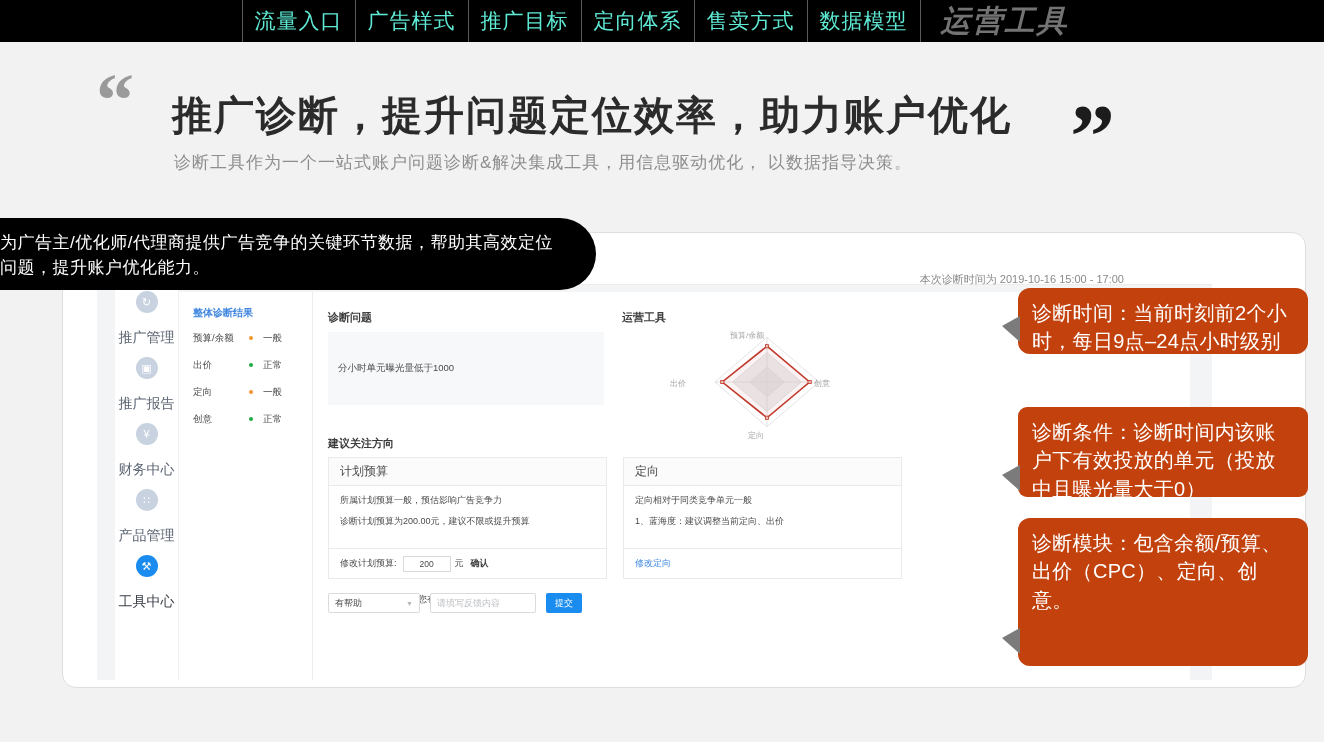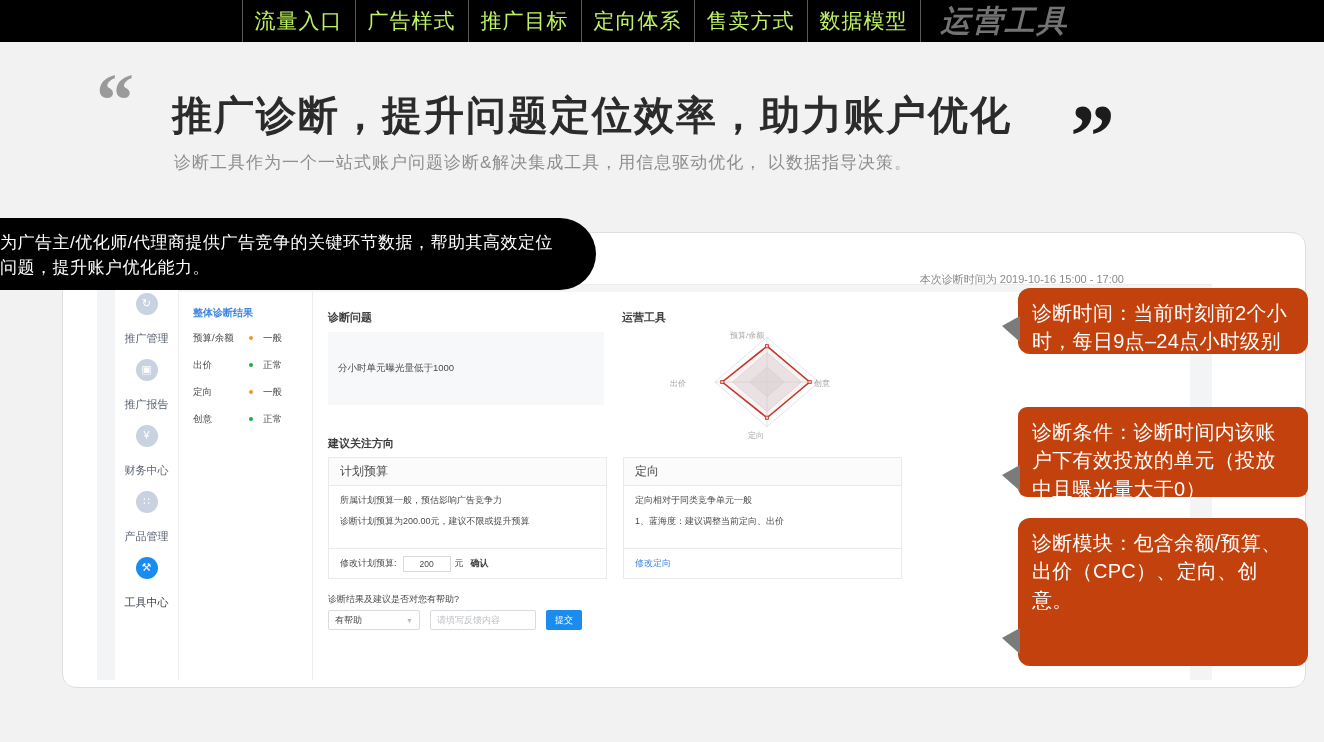--- a/index.html
+++ b/index.html
@@ -14,21 +14,21 @@
   }
 
   
   .topnav{
     position:absolute;left:0;top:0;width:1324px;height:42px;
     background:#000;
     display:flex;align-items:center;justify-content:center;
   }
   .topnav-inner{display:flex;align-items:stretch;height:42px;}
   .nav-tab{
-    color:#bef264;
+    color:#5eead4;
     font-size:21px;
     padding:0 12px;
     display:flex;align-items:center;justify-content:center;
     border-right:1px solid #5a5a5a;
     letter-spacing:1px;
     white-space:nowrap;
   }
   .nav-tab:first-child{border-left:1px solid #5a5a5a;}
   .nav-tab.active{
     color:#737373;font-style:italic;font-weight:bold;
@@ -98,21 +98,21 @@
     cursor:pointer;
   }
   .rail-item.first{margin-top:0;height:24px;overflow:hidden;}
   .rail-ic{
     width:22px;height:22px;border-radius:50%;
     background:#c8d2e0;color:#fff;
     display:flex;align-items:center;justify-content:center;
     font-size:11px;line-height:1;
   }
   .rail-item.active .rail-ic{background:#1a8cf0;}
-  .rail-lb{font-size:11px;color:#5b6472;margin-top:16px;white-space:nowrap;}
+  .rail-lb{font-size:14px;color:#5b6472;margin-top:16px;white-space:nowrap;}
   .rail-item.active .rail-lb{color:#3a3f47;}
 
   
   .panel{
     position:absolute;left:82px;top:52px;width:1011px;height:388px;
     background:#fff;
   }
   .panel-left{
     position:absolute;left:0;top:0;width:133px;height:388px;
     border-right:1px solid #ededed;
@@ -169,21 +169,21 @@
   .mini-input{
     width:46px;height:14px;border:1px solid #d7d9dc;background:#fff;
     margin:0 4px 0 6px;font-size:8.5px;color:#4a4a4a;
     display:flex;align-items:center;justify-content:center;
   }
   .link{color:#3b86e0;cursor:pointer;}
   .confirm{color:#3b3b3b;margin-left:7px;font-weight:bold;cursor:pointer;}
 
   
   .fb-q{position:absolute;left:16px;top:301px;font-size:9px;color:#4a4a4a;white-space:nowrap;}
-  .fb-row{position:absolute;left:16px;top:318px;display:flex;align-items:center;}
+  .fb-row{position:absolute;left:16px;top:301px;display:flex;align-items:center;}
   .fb-select{
     width:92px;height:20px;border:1px solid #d9dbde;background:#fff;border-radius:2px;
     display:flex;align-items:center;justify-content:space-between;
     padding:0 6px;box-sizing:border-box;font-size:9px;color:#4a4a4a;
   }
   .caret{color:#b5b8bc;font-size:7px;}
   .fb-input{
     width:106px;height:20px;border:1px solid #d9dbde;background:#fff;border-radius:2px;
     margin-left:10px;display:flex;align-items:center;padding:0 6px;box-sizing:border-box;
     font-size:9px;color:#bdbfc3;

